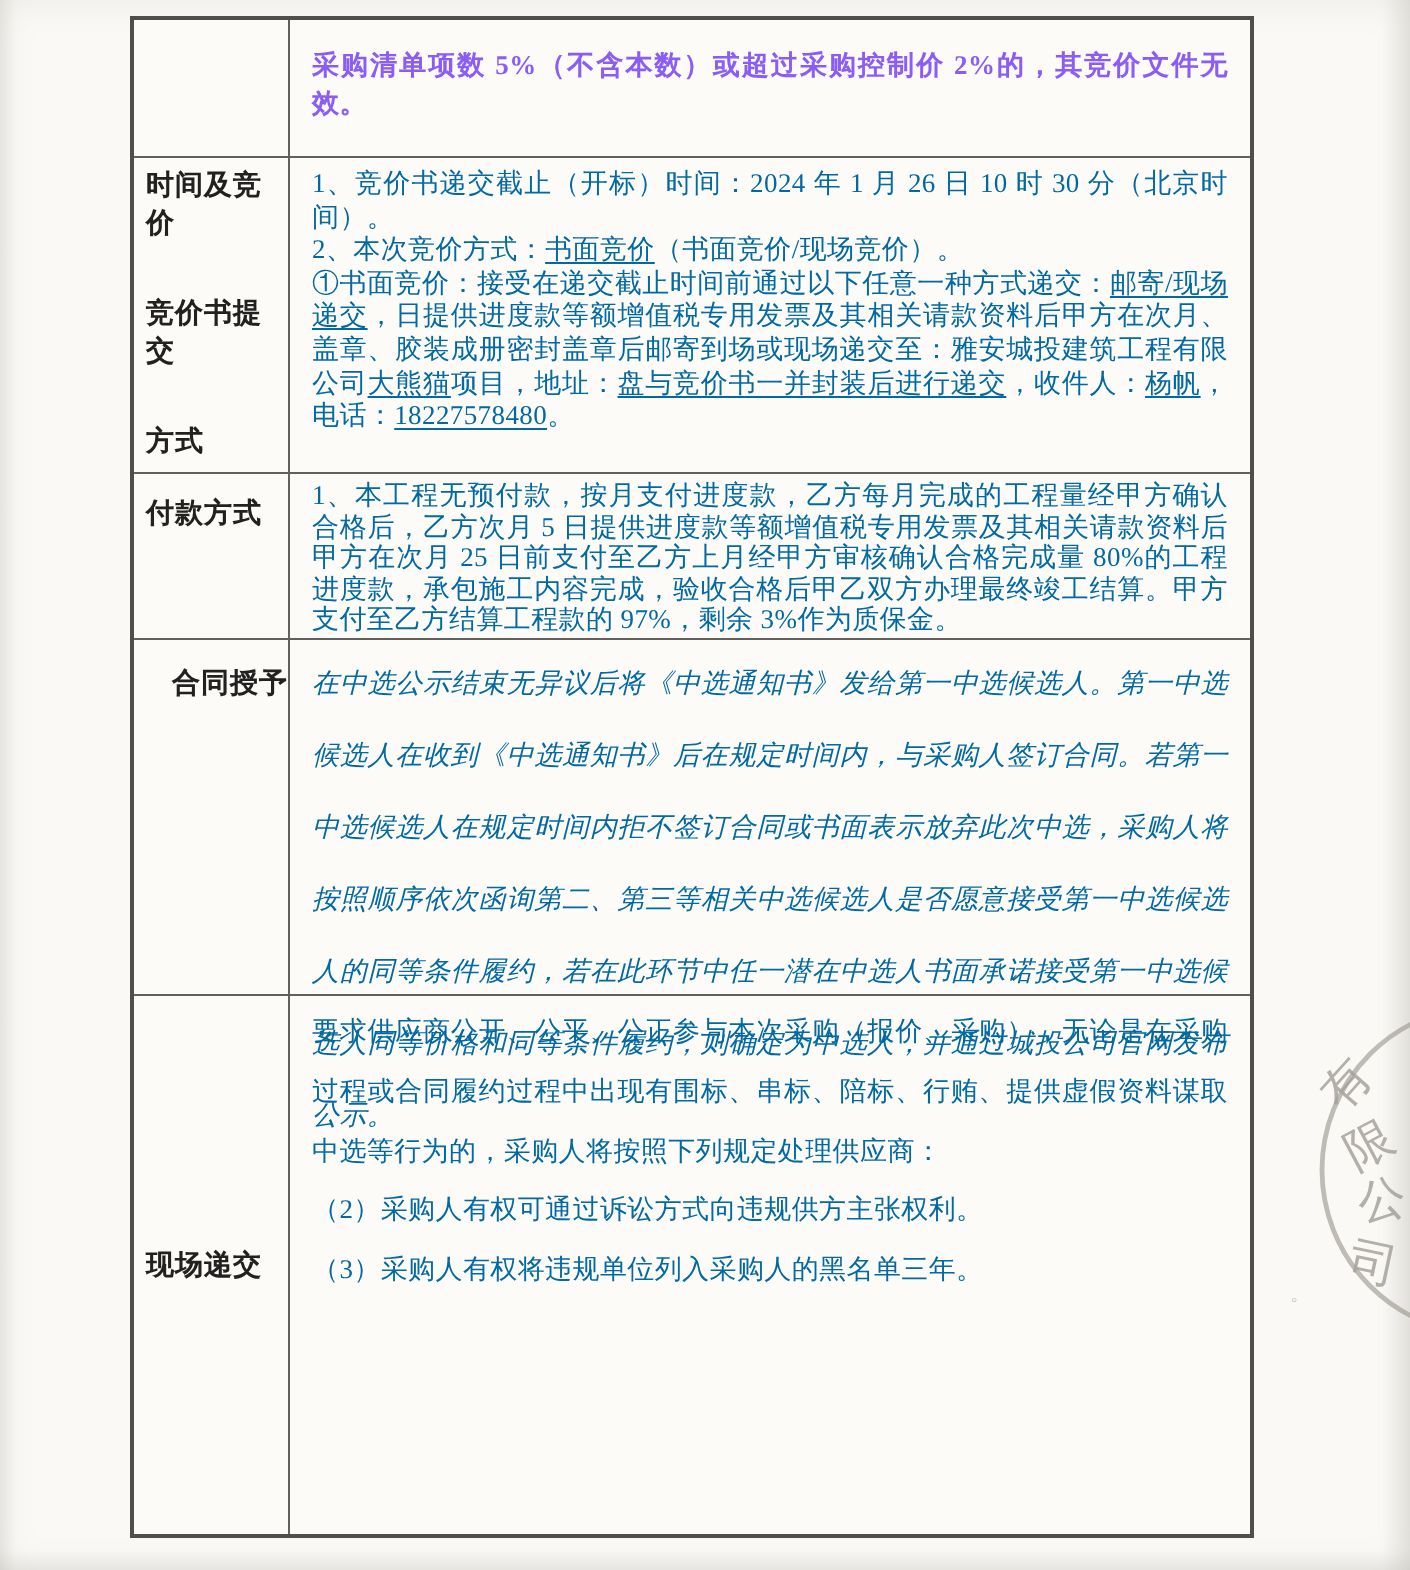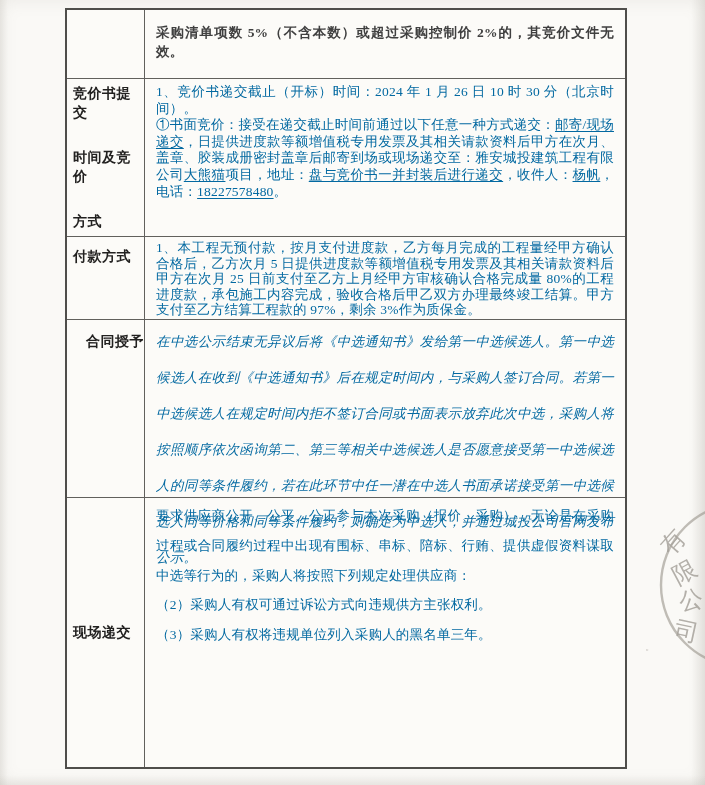--- a/index.html
+++ b/index.html
@@ -39,21 +39,21 @@
   .content p{margin:0;}
   u{text-decoration:underline;text-underline-offset:2px;text-decoration-thickness:1px;}
 
   
   .r1{height:69px;}
   .r2{height:158px;}
   .r3{height:83px;}
   .r4{height:178px;}
   .r5{height:269px;}
 
-  .r1 .content{font-weight:bold;padding-top:13px;line-height:19px;color:#404040;}
+  .r1 .content{font-weight:bold;padding-top:13px;line-height:19px;color:#8b5cf6;}
   .r2 .label{display:flex;flex-direction:column;justify-content:center;gap:26px;line-height:19px;}
   .r2 .content{line-height:16.6px;padding-top:5px;}
   .r3 .label{padding-top:11px;}
   .r3 .content{line-height:15.6px;padding-top:3px;}
   .r4 .label{padding-top:13px;text-align:right;}
   .r4 .content{line-height:36px;padding-top:4px;font-style:italic;}
   .r5 .label{display:flex;align-items:center;}
   .r5 .content{line-height:29.8px;padding-top:3px;}
 
   .note-indent{text-indent:2em;}
@@ -83,26 +83,27 @@
 
     <div class="row r1">
       <div class="cell label"></div>
       <div class="cell content">
         <p>采购清单项数 5%（不含本数）或超过采购控制价 2%的，其竞价文件无效。</p>
       </div>
     </div>
 
     <div class="row r2">
       <div class="cell label">
+        <div>时间及竞价</div>
         <div>竞价书提交</div>
-        <div>时间及竞价</div>
         <div>方式</div>
       </div>
       <div class="cell content">
         <p>1、竞价书递交截止（开标）时间：2024 年 1 月 26 日 10 时 30 分（北京时间）。</p>
+        <p><span>2、本次竞价方式：</span><u>书面竞价</u><span>（书面竞价/现场竞价）。</span></p>
         <p><span>①书面竞价：接受在递交截止时间前通过以下任意一种方式递交：</span><u>邮寄/现场递交</u><span>，日提供进度款等额增值税专用发票及其相关请款资料后甲方在次月、盖章、胶装成册密封盖章后邮寄到场或现场递交至：雅安城投建筑工程有限公司</span><u>大熊猫</u><span>项目，地址：</span><u>盘与竞价书一并封装后进行递交</u><span>，收件人：</span><u>杨帆</u><span>，电话：</span><u>18227578480</u><span>。</span></p>
       </div>
     </div>
 
     <div class="row r3">
       <div class="cell label">付款方式</div>
       <div class="cell content">
         <p>1、本工程无预付款，按月支付进度款，乙方每月完成的工程量经甲方确认合格后，乙方次月 5 日提供进度款等额增值税专用发票及其相关请款资料后甲方在次月 25 日前支付至乙方上月经甲方审核确认合格完成量 80%的工程进度款，承包施工内容完成，验收合格后甲乙双方办理最终竣工结算。甲方支付至乙方结算工程款的 97%，剩余 3%作为质保金。</p>
       </div>
     </div>

